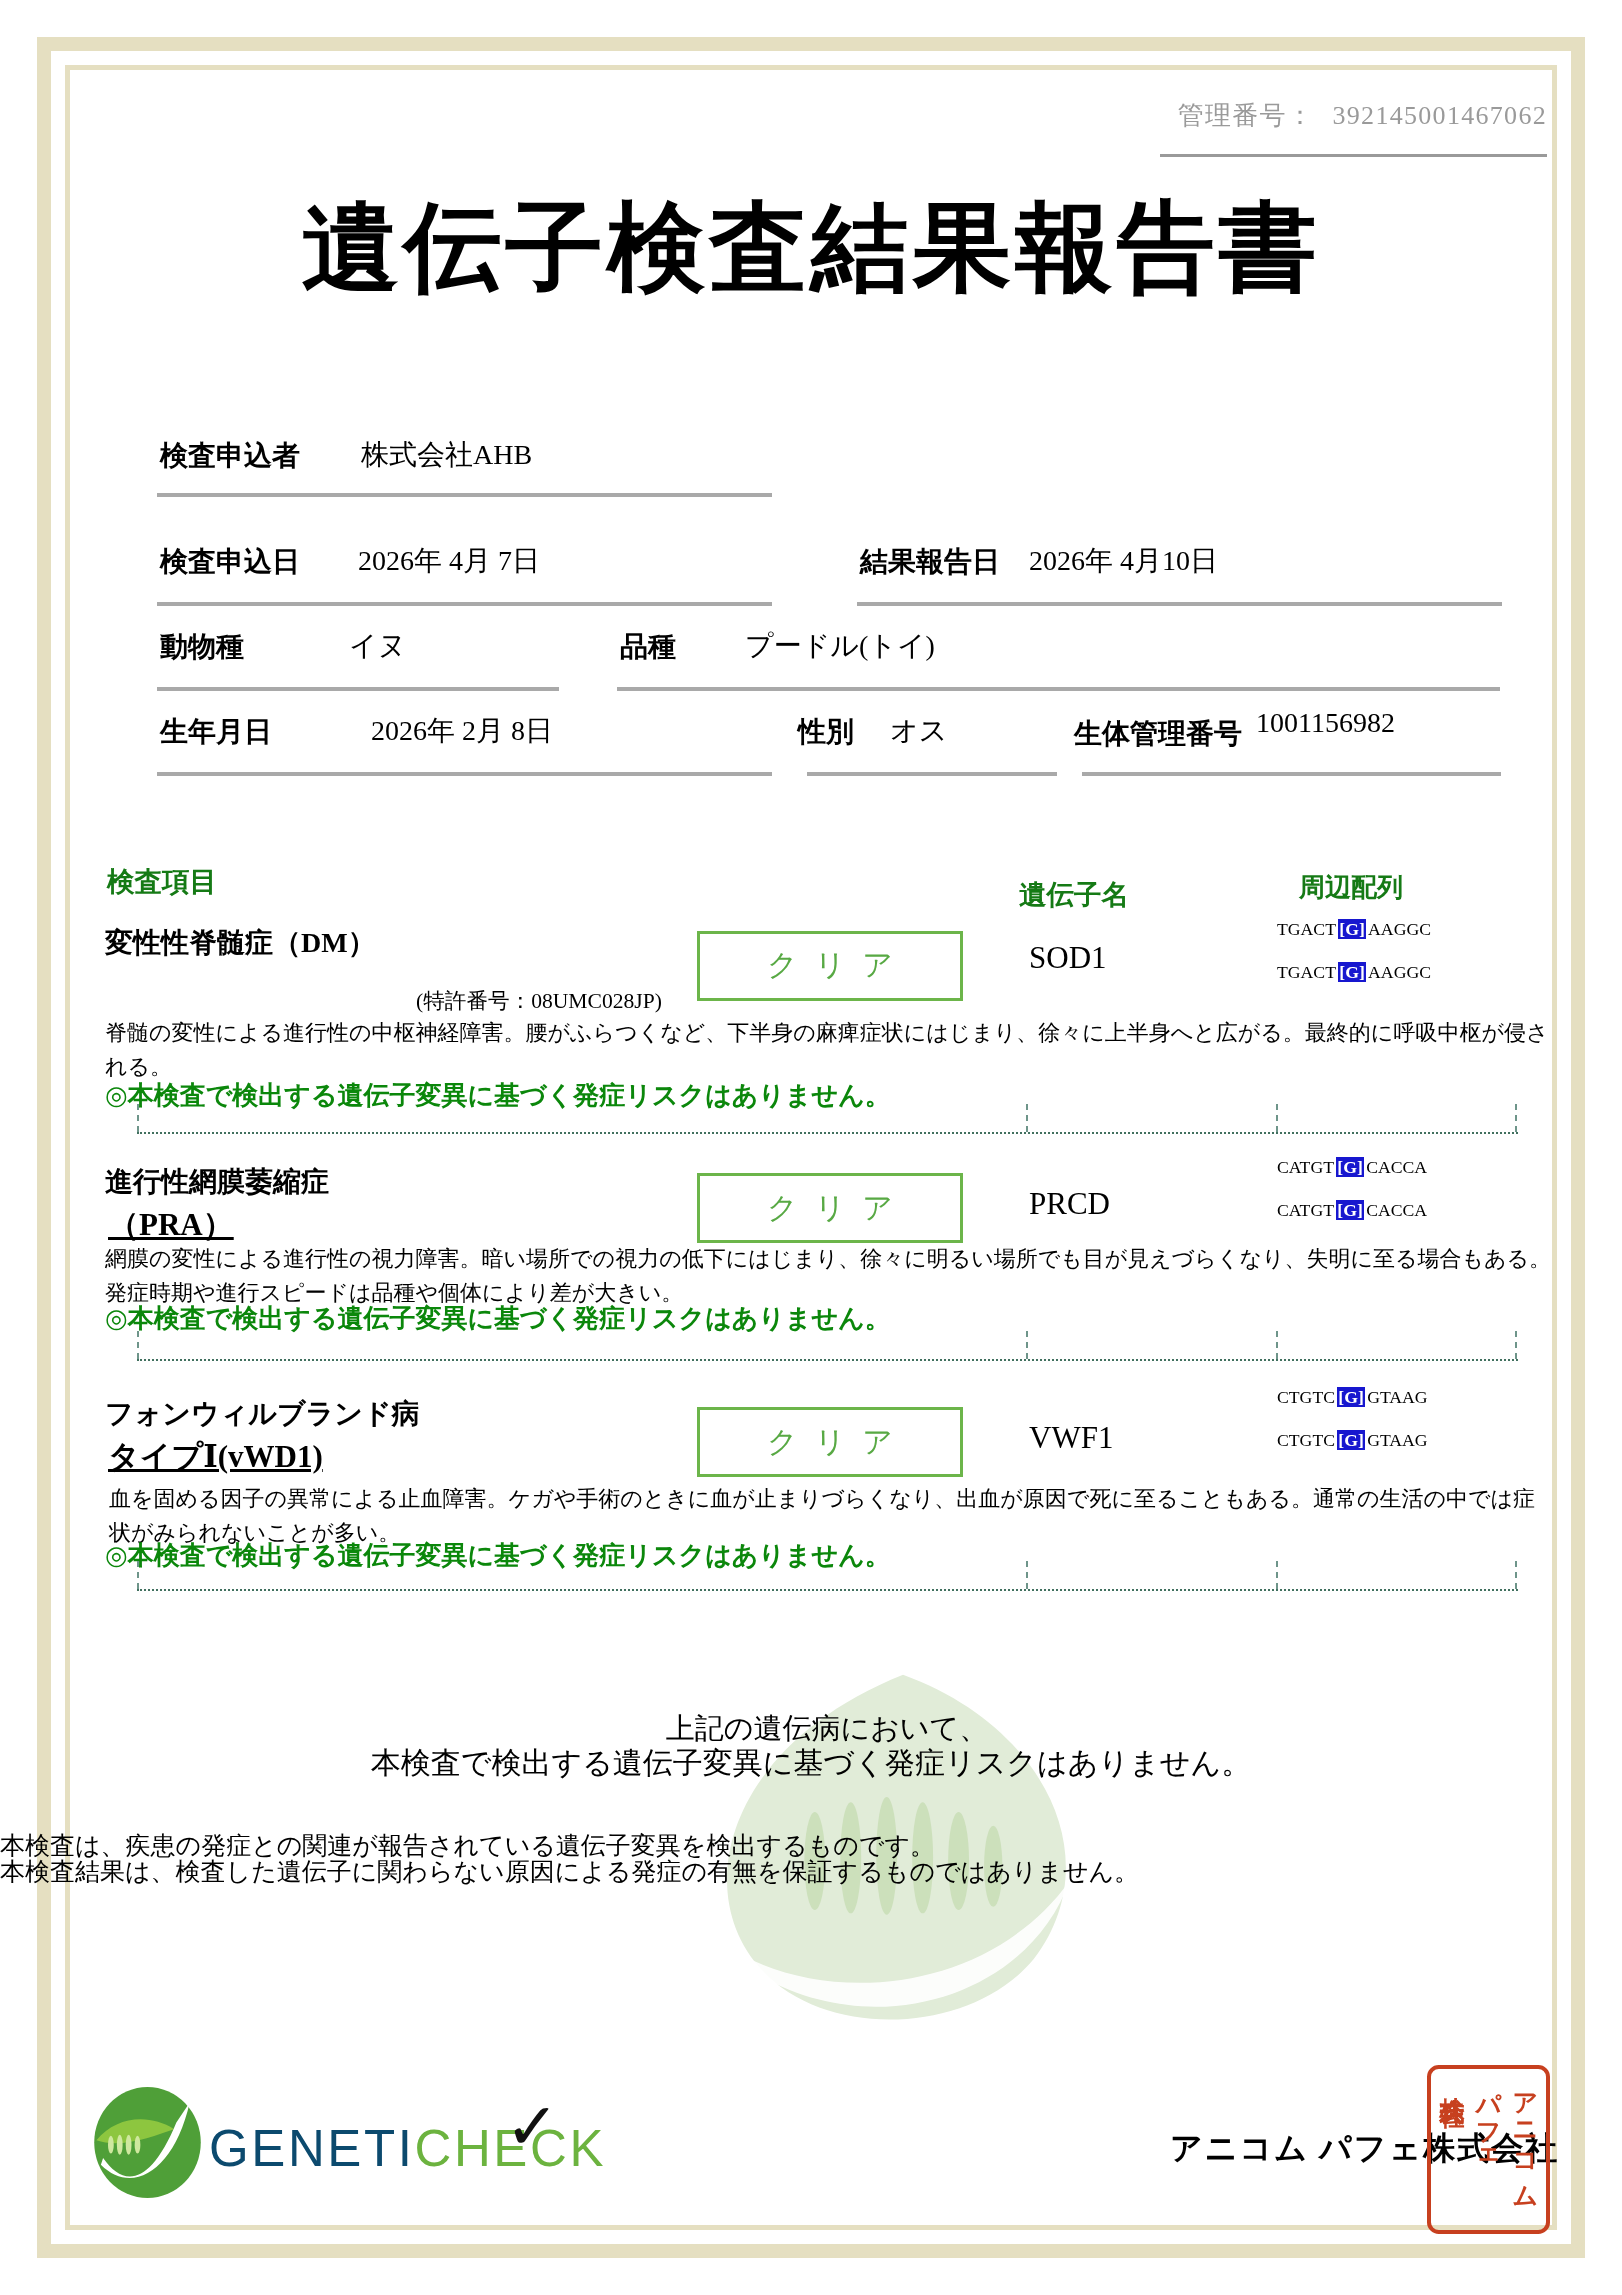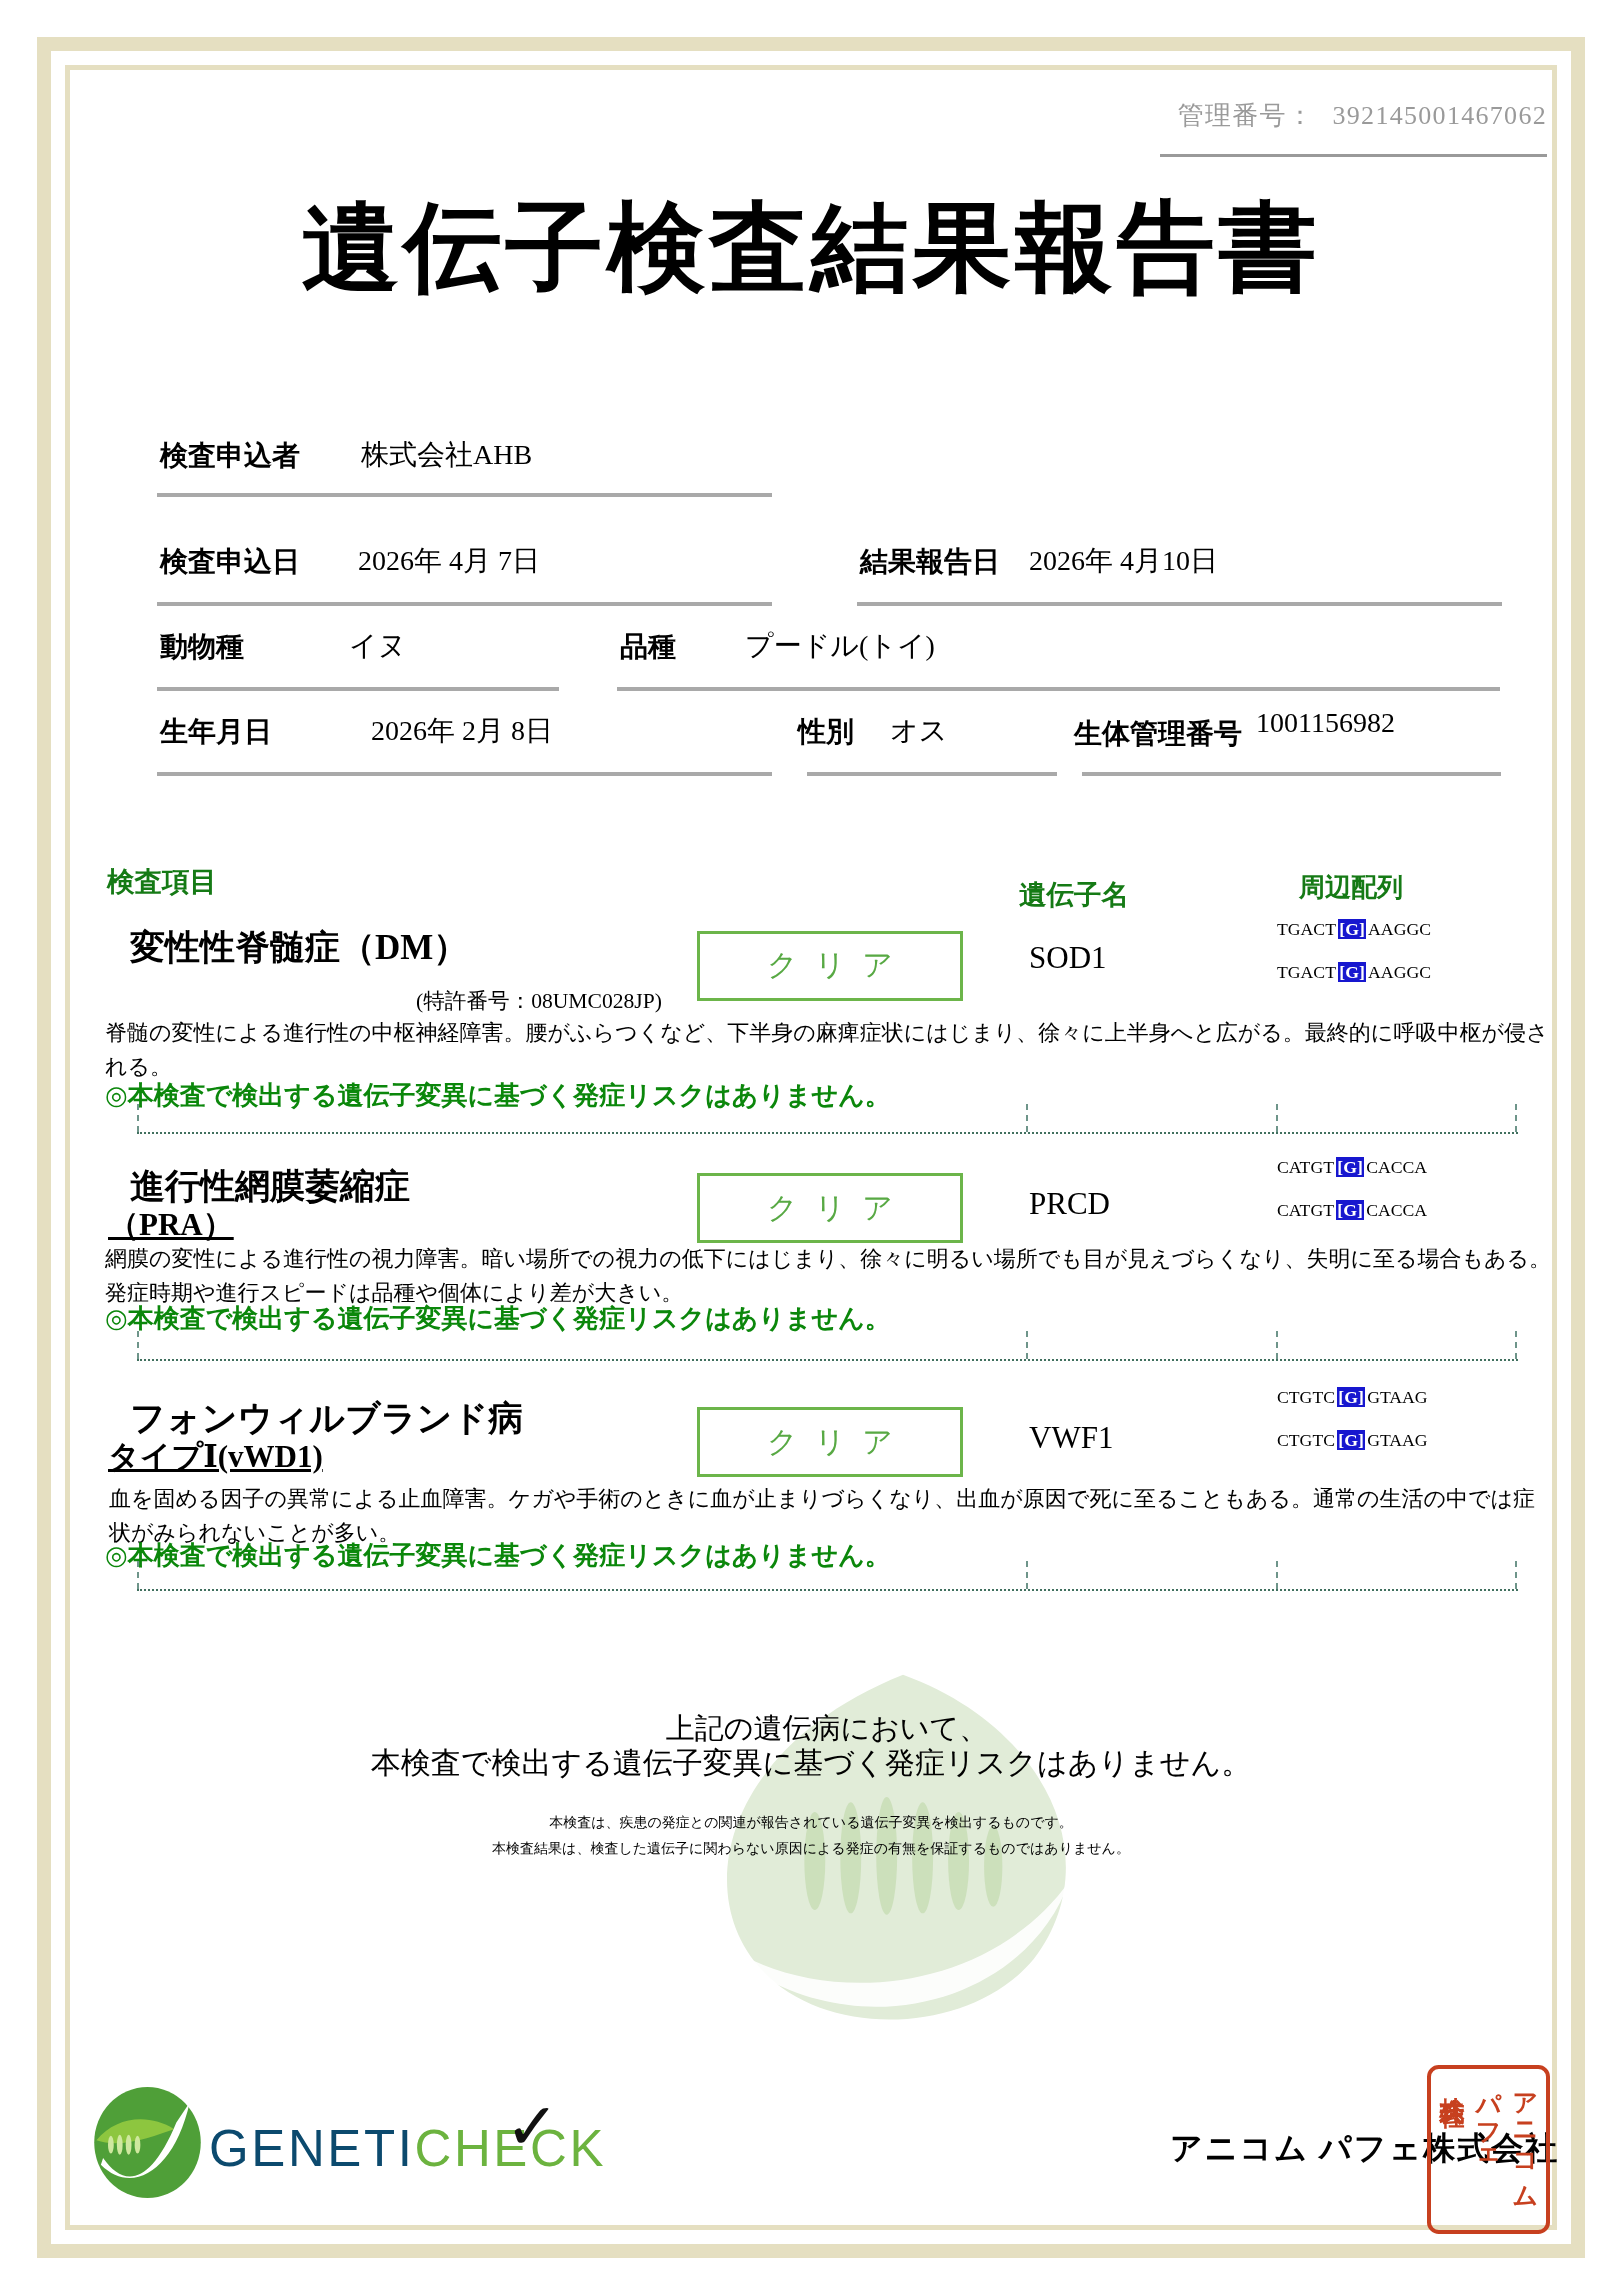--- a/index.html
+++ b/index.html
@@ -22,43 +22,43 @@
   
   .lab{position:absolute;font-family:"Liberation Sans","DejaVu Sans",sans-serif;font-weight:700;font-size:28px;white-space:nowrap;}
   .val{position:absolute;font-size:28px;font-weight:500;white-space:nowrap;}
   .ul{position:absolute;height:3.9px;background:#a9a9a9;}
 
   
   .thead{position:absolute;color:#157a15;font-weight:700;font-size:27.5px;white-space:nowrap;}
 
   
   .item{position:absolute;left:0;width:1622px;}
-  .iname{position:absolute;left:105px;font-size:35px;font-weight:700;white-space:nowrap;margin-left:25px;}
+  .iname{position:absolute;left:105px;font-size:28px;font-weight:700;white-space:nowrap;}
   .iname2{position:absolute;left:108px;font-size:31px;font-weight:700;white-space:nowrap;text-decoration:underline;}
   .patent{position:absolute;left:416px;font-size:21.6px;white-space:nowrap;}
   .clear{position:absolute;left:697px;width:260px;height:64px;border:3.3px solid #6cb54a;
          display:flex;align-items:center;justify-content:center;color:#58a944;
          font-size:30px;letter-spacing:17px;text-indent:17px;white-space:nowrap;}
   .gene{position:absolute;left:1029px;font-size:31px;white-space:nowrap;}
   .seq{position:absolute;left:1277px;font-size:17.7px;white-space:nowrap;
        font-family:Liberation Serif, serif;}
   .seq .mut{background:#1717cf;color:#fff;font-weight:700;padding:0 1.3px;margin:0 2px;}
   .desc{position:absolute;left:105px;width:1446px;font-size:22px;line-height:1.55;}
   .note{position:absolute;left:105px;font-size:26px;font-weight:700;color:#0b870b;white-space:nowrap;}
   .sep{position:absolute;left:137px;width:1381px;height:27.5px;border-bottom:2.6px dotted #41705f;}
   .sep .tick{position:absolute;top:0;height:27.5px;width:0;border-left:2px dashed #6e958a;}
   .t1{left:0;} .t2{left:889px;} .t3{left:1139px;} .t4{left:1378px;}
 
   
   .sum1{position:absolute;left:16px;top:1709px;width:100%;text-align:center;z-index:2;
         font-family:"Liberation Sans","DejaVu Sans",sans-serif;font-size:29px;}
   .sum2{position:absolute;left:0;top:1743px;width:100%;text-align:center;z-index:2;
         font-family:"Liberation Sans","DejaVu Sans",sans-serif;font-size:30px;}
-  .disc{position:absolute;left:0;width:100%;text-align:center;z-index:2;
-        font-family:"Liberation Sans","DejaVu Sans",sans-serif;font-size:14px;}
+  .disc{position:absolute;left:0;width:100%;z-index:2;
+        font-family:"Liberation Sans","DejaVu Sans",sans-serif;font-size:25px;margin-top:15px;}
   .d1{top:1814px;} .d2{top:1840px;}
 
   .watermark{position:absolute;left:648px;top:1665px;width:497px;height:366px;z-index:1;}
 
   
   .logo-mark{position:absolute;left:92px;top:2087px;width:111px;height:111px;}
   .logo-text{position:absolute;left:209px;top:2119px;font-family:"Liberation Sans","DejaVu Sans",sans-serif;
              font-size:51px;letter-spacing:2.6px;font-weight:500;white-space:nowrap;}
   .logo-text .g1{color:#0c4a6e;} .logo-text .g2{color:#6cb33f;}
   .logo-check{position:absolute;left:505px;top:2089px;font-size:65px;color:#111;

